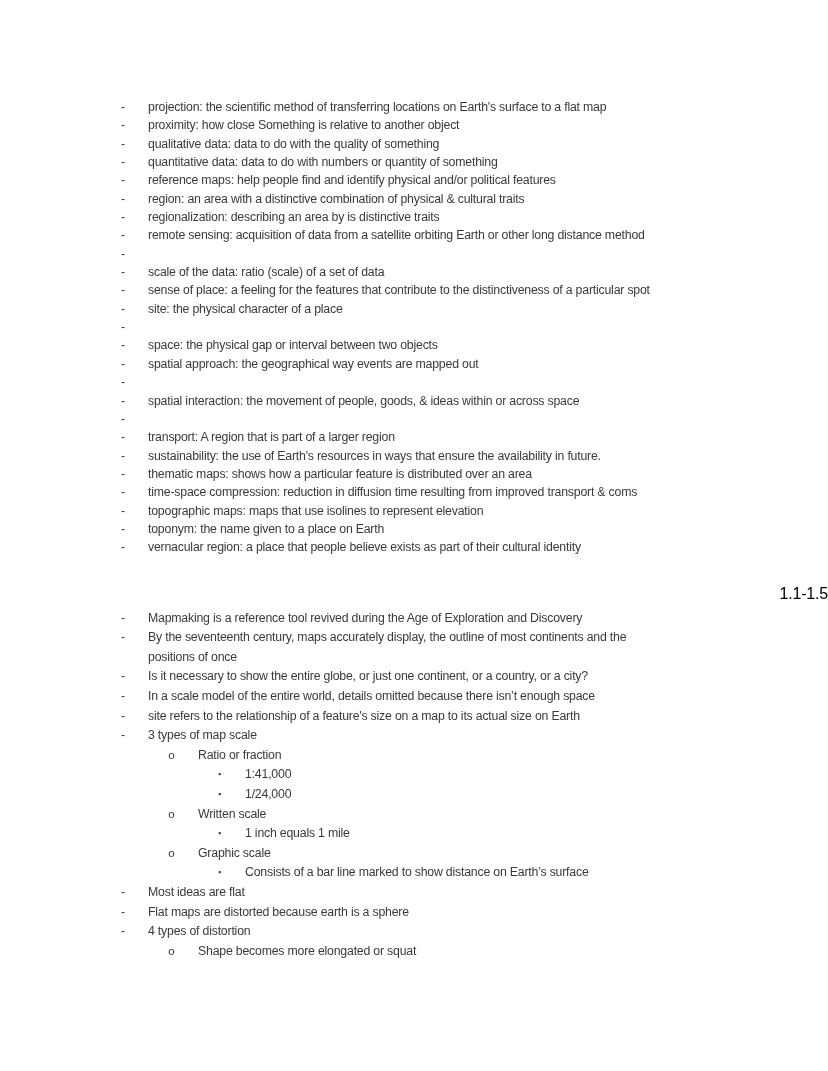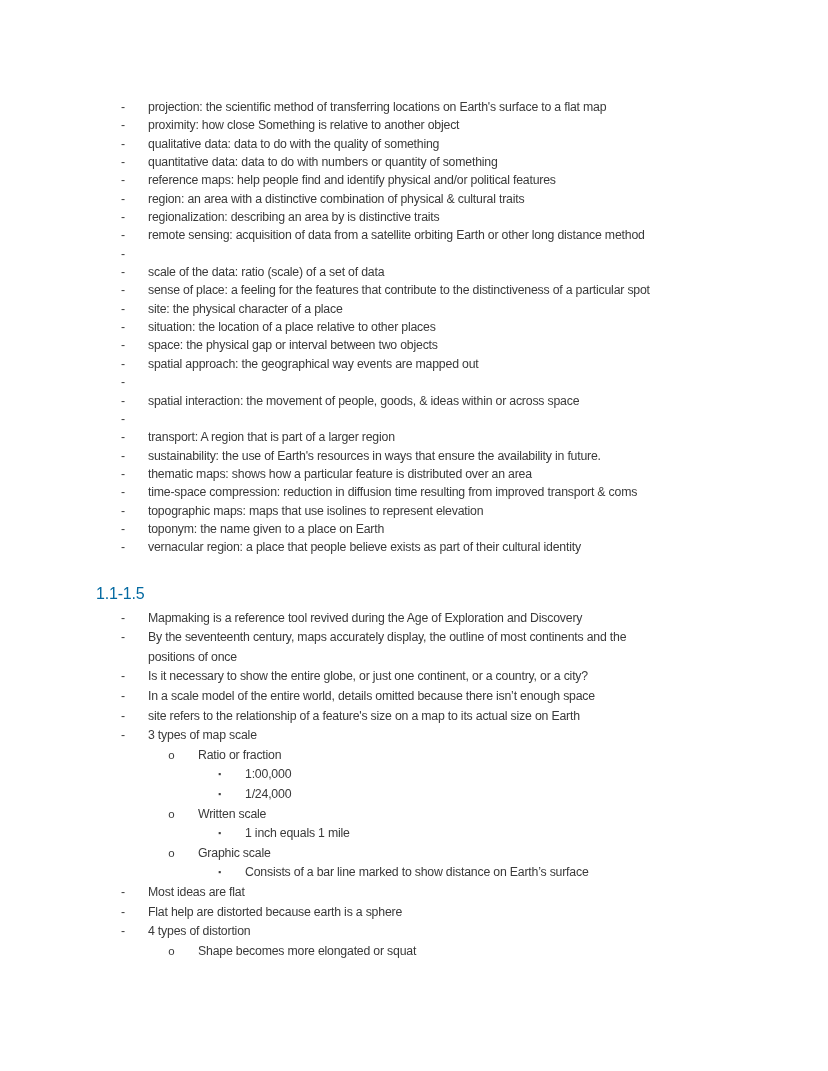--- a/index.html
+++ b/index.html
@@ -37,21 +37,22 @@
   .m3 { margin-left: 216px; width: 27px; padding-left: 2px; font-size: 8.5px; }
   .txt {
     white-space: pre-wrap;
     max-width: 660px;
   }
   .section-heading {
     margin: 26px 0 0 96px;
     font-size: 16px;
     line-height: 21px;
     font-weight: 400;
-    color: #0369a1;
+    color: #000000;
+    text-align: right;
   }
   .section-list { margin-top: 5px; }
 </style>
 </head>
 <body>
 
 <div class="page">
   <div class="glossary">
       <div class="row lvl1">
         <span class="marker m1">-</span>
@@ -95,21 +96,20 @@
       <div class="row lvl1">
         <span class="marker m1">-</span>
         <span class="txt">sense of place: a feeling for the features that contribute to the distinctiveness of a particular spot</span>
       </div>
       <div class="row lvl1">
         <span class="marker m1">-</span>
         <span class="txt">site: the physical character of a place</span>
       </div>
       <div class="row lvl1">
         <span class="marker m1">-</span>
-        <span class="txt">situation: the location of a place relative to other places</span>
       </div>
       <div class="row lvl1">
         <span class="marker m1">-</span>
         <span class="txt">space: the physical gap or interval between two objects</span>
       </div>
       <div class="row lvl1">
         <span class="marker m1">-</span>
         <span class="txt">spatial approach: the geographical way events are mapped out</span>
       </div>
       <div class="row lvl1">
@@ -177,21 +177,21 @@
       <div class="row lvl1">
         <span class="marker m1">-</span>
         <span class="txt">3 types of map scale</span>
       </div>
       <div class="row lvl2">
         <span class="marker m2">o</span>
         <span class="txt">Ratio or fraction</span>
       </div>
       <div class="row lvl3">
         <span class="marker m3">▪</span>
-        <span class="txt">1:00,000</span>
+        <span class="txt">1:41,000</span>
       </div>
       <div class="row lvl3">
         <span class="marker m3">▪</span>
         <span class="txt">1/24,000</span>
       </div>
       <div class="row lvl2">
         <span class="marker m2">o</span>
         <span class="txt">Written scale</span>
       </div>
       <div class="row lvl3">
@@ -205,21 +205,21 @@
       <div class="row lvl3">
         <span class="marker m3">▪</span>
         <span class="txt">Consists of a bar line marked to show distance on Earth’s surface</span>
       </div>
       <div class="row lvl1">
         <span class="marker m1">-</span>
         <span class="txt">Most ideas are flat</span>
       </div>
       <div class="row lvl1">
         <span class="marker m1">-</span>
-        <span class="txt">Flat help are distorted because earth is a sphere</span>
+        <span class="txt">Flat maps are distorted because earth is a sphere</span>
       </div>
       <div class="row lvl1">
         <span class="marker m1">-</span>
         <span class="txt">4 types of distortion</span>
       </div>
       <div class="row lvl2">
         <span class="marker m2">o</span>
         <span class="txt">Shape becomes more elongated or squat</span>
       </div>
     </div>

